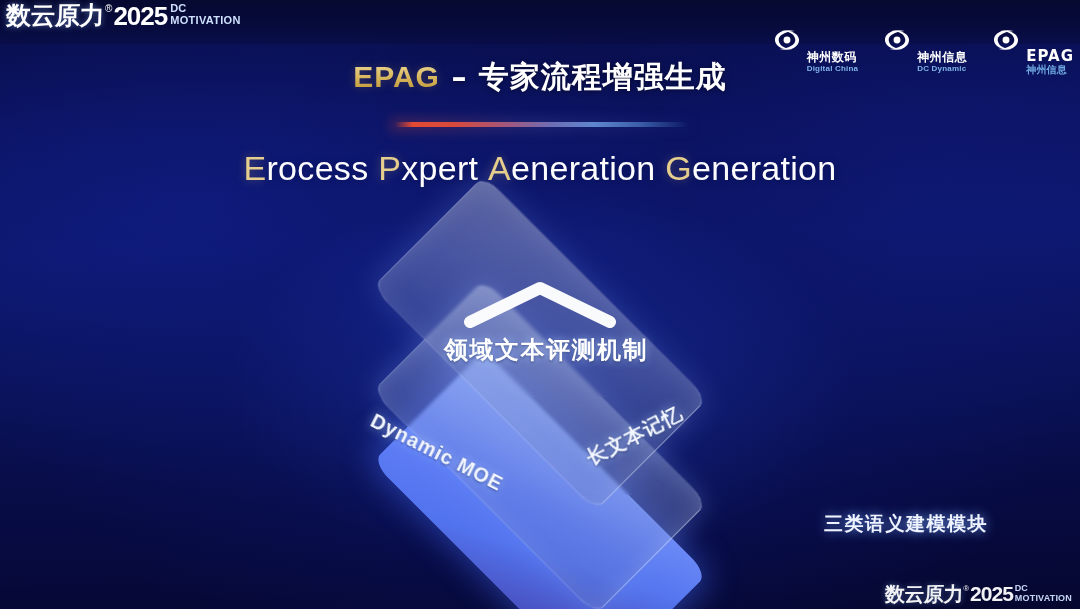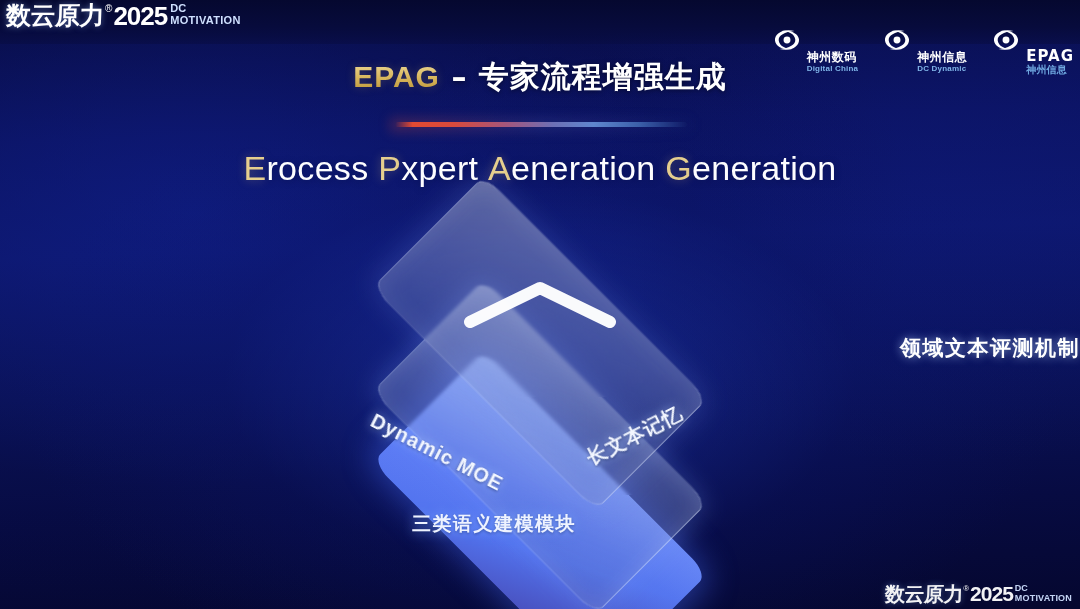--- a/index.html
+++ b/index.html
@@ -179,25 +179,25 @@
 
   
   .plate-label {
     position:absolute; z-index:10;
     color:#ffffff; font-weight:bold;
     font-family:"DejaVu Sans","Liberation Sans",sans-serif;
     white-space:nowrap;
     text-shadow:0 0 10px rgba(170,200,255,0.75), 0 1px 3px rgba(10,20,70,0.6);
   }
   #label-top {
-    left:0; width:1080px; text-align:right; top:334px;
-    font-size:21px; letter-spacing:1.5px;padding-left:12px;
+    left:0; width:1080px; text-align:center; top:334px;
+    font-size:24px; letter-spacing:1.5px;padding-left:12px;
   }
   #label-bottom {
-    left:0; width:988px; text-align:center; top:511px;
+    left:0; width:988px; text-align:right; top:511px;
     font-size:19px; letter-spacing:1.5px;
     color:#eef3ff;
     text-shadow:0 0 12px rgba(120,165,255,0.9), 0 1px 3px rgba(10,20,70,0.5);
   }
   #label-mid-left {
     left:372px; top:408px;
     font-size:20px; letter-spacing:1px;
     transform:rotate(27deg); transform-origin:left center;
     font-family:"Liberation Sans",sans-serif;
     color:#f2f6ff;

